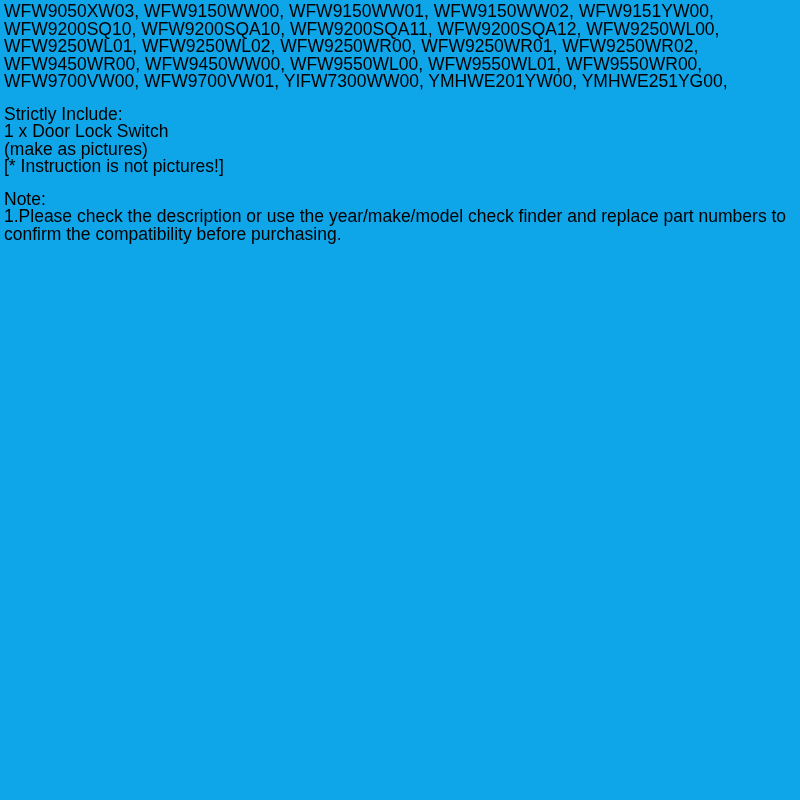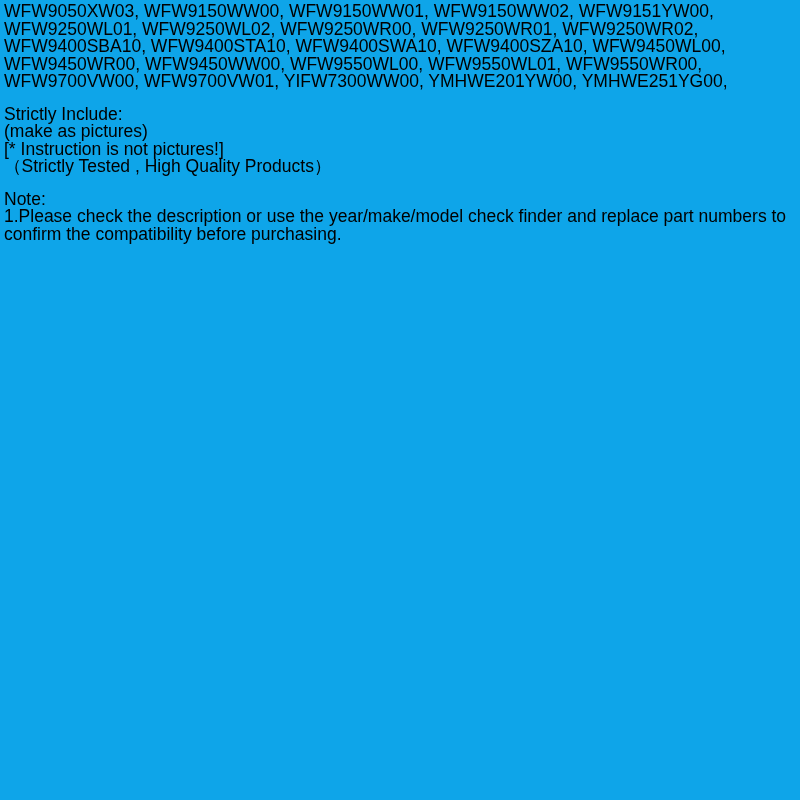--- a/index.html
+++ b/index.html
@@ -28,31 +28,31 @@
     white-space: nowrap;
   }
 </style>
 </head>
 <body>
 
 <div class="page">
 
   <div class="para">
     <div class="line">WFW9050XW03, WFW9150WW00, WFW9150WW01, WFW9150WW02, WFW9151YW00,</div>
+    <div class="line">WFW9200SQ10, WFW9200SQA10, WFW9200SQA11, WFW9200SQA12, WFW9250WL00,</div>
     <div class="line">WFW9250WL01, WFW9250WL02, WFW9250WR00, WFW9250WR01, WFW9250WR02,</div>
-    <div class="line">WFW9400SBA10, WFW9400STA10, WFW9400SWA10, WFW9400SZA10, WFW9450WL00,</div>
     <div class="line">WFW9450WR00, WFW9450WW00, WFW9550WL00, WFW9550WL01, WFW9550WR00,</div>
     <div class="line">WFW9700VW00, WFW9700VW01, YIFW7300WW00, YMHWE201YW00, YMHWE251YG00,</div>
   </div>
 
   <div class="para">
     <div class="line">Strictly Include:</div>
+    <div class="line">1 x Door Lock Switch</div>
     <div class="line">(make as pictures)</div>
     <div class="line">[* Instruction is not pictures!]</div>
-    <div class="line">（Strictly Tested , High Quality Products）</div>
   </div>
 
   <div class="para">
     <div class="line">Note:</div>
     <div class="line">1.Please check the description or use the year/make/model check finder and replace part numbers to</div>
     <div class="line">confirm the compatibility before purchasing.</div>
   </div>
 
 </div>
 

